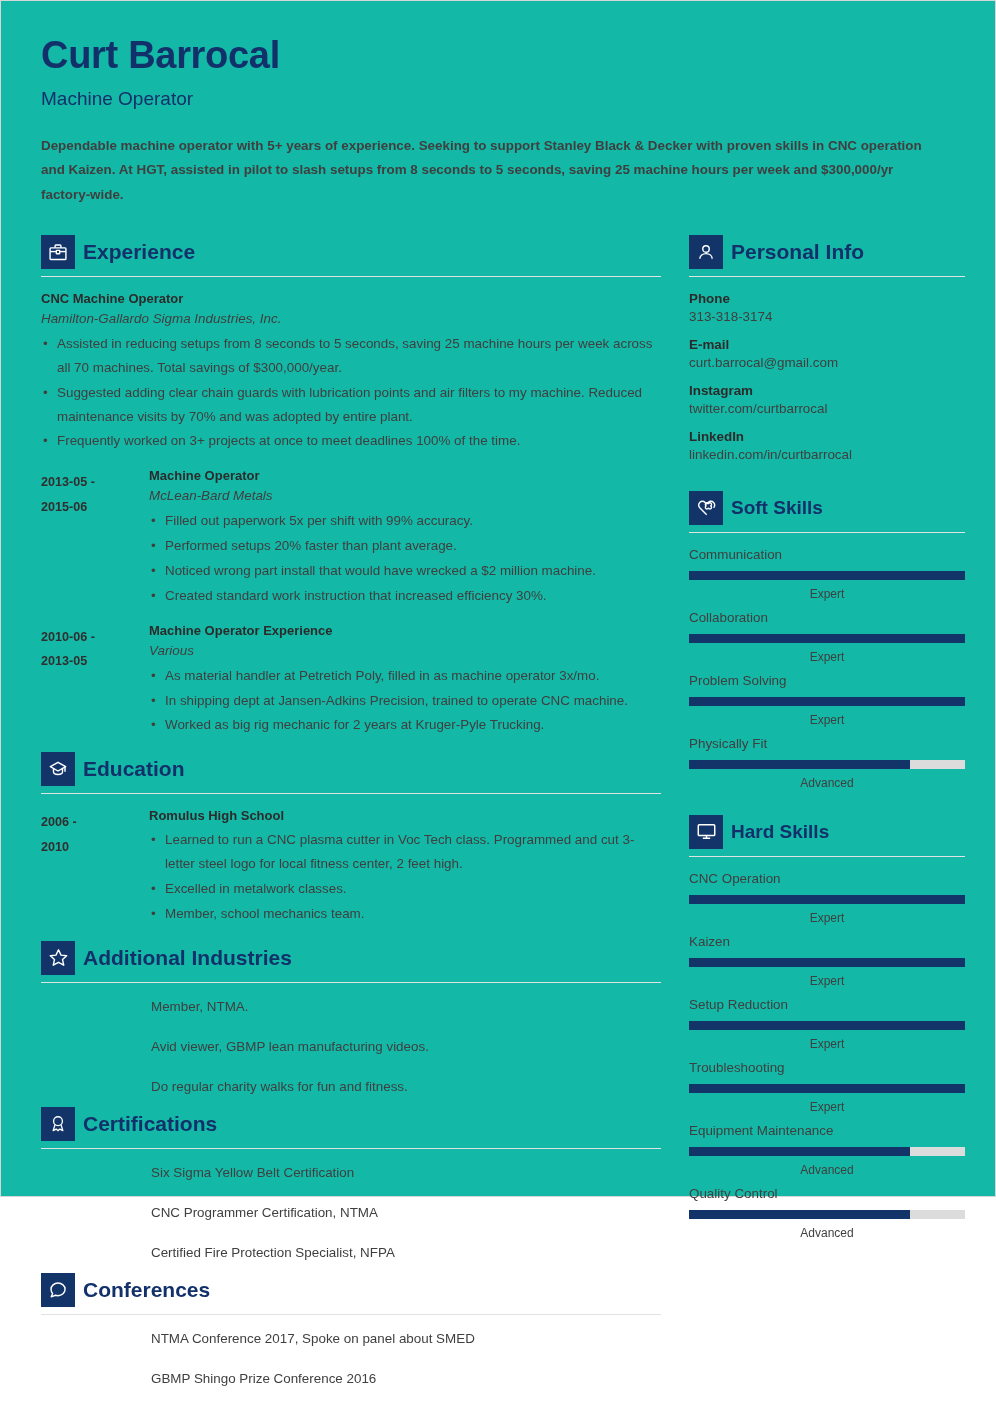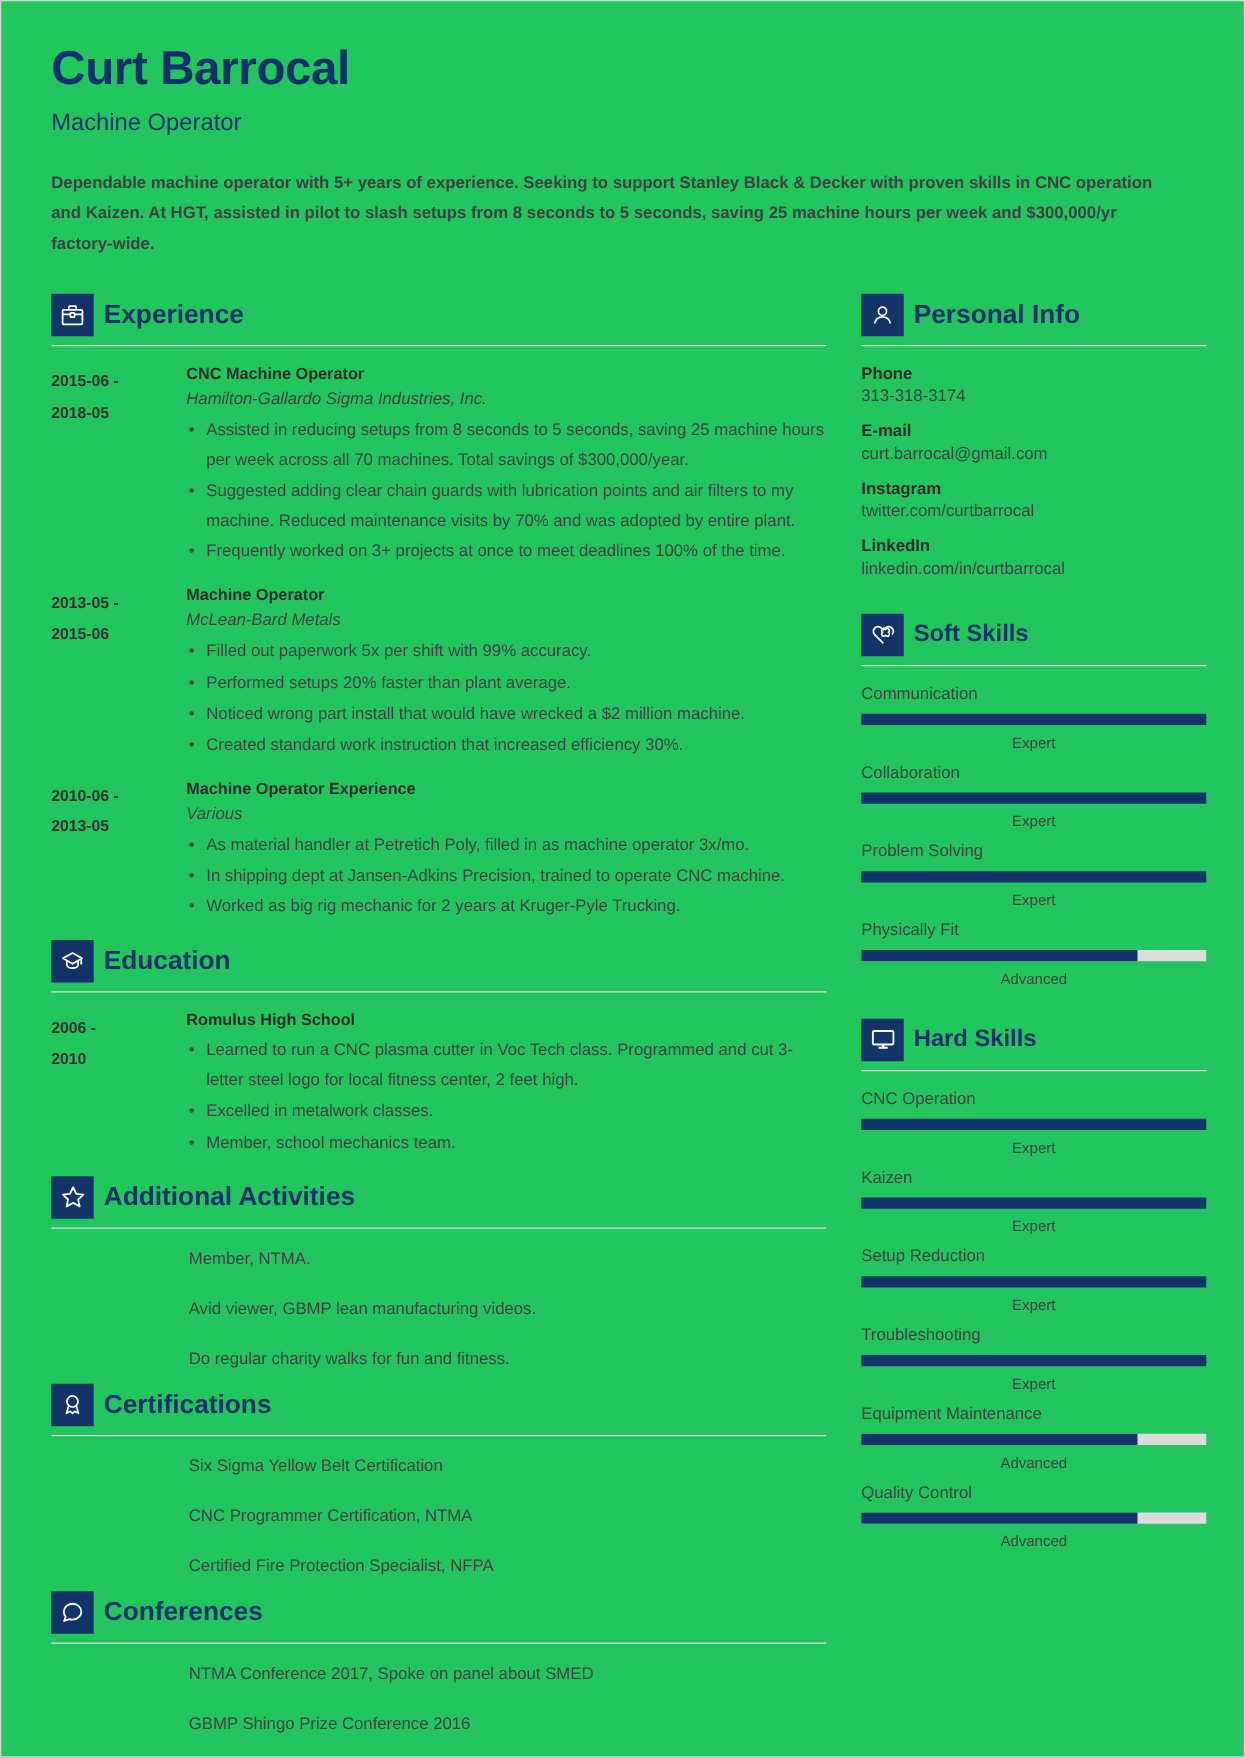--- a/index.html
+++ b/index.html
@@ -12,22 +12,22 @@
     width: 996px;
     height: 1406px;
     font-family: "Liberation Sans", sans-serif;
     color: #3a3a3a;
     overflow: hidden;
     position: relative;
   }
 
   .page {
     width: 996px;
-    height: 1406px;
-    background: #22c55e;
+    height: 1197px;
+    background: #14b8a6;
     border: 1px solid #d6d6d6;
     padding: 34px 40px 16px 40px;
     position: relative;
   }
 
   
   .hdr-name {
     font-size: 38px;
     font-weight: bold;
     color: #12316a;
@@ -212,24 +212,20 @@
               <path d="M8.5 7V4.5a1 1 0 0 1 1-1h5a1 1 0 0 1 1 1V7"></path>
               <line x1="2.5" y1="11.5" x2="21.5" y2="11.5"></line>
               <rect x="10" y="10" width="4" height="4" rx="0.6" fill="#123469"></rect>
             </svg>
           </span>
           <span class="sec-title">Experience</span>
         </div>
         <div class="sec-rule"></div>
 
         <div class="entry">
-          <div class="entry-dates">
-            <div>2015-06 -</div>
-            <div>2018-05</div>
-          </div>
           <div class="entry-body">
             <div class="entry-role">CNC Machine Operator</div>
             <div class="entry-org">Hamilton-Gallardo Sigma Industries, Inc.</div>
             <ul class="bullets">
               <li>Assisted in reducing setups from 8 seconds to 5 seconds, saving 25 machine hours per week across all 70 machines. Total savings of $300,000/year.</li>
               <li>Suggested adding clear chain guards with lubrication points and air filters to my machine. Reduced maintenance visits by 70% and was adopted by entire plant.</li>
               <li>Frequently worked on 3+ projects at once to meet deadlines 100% of the time.</li>
             </ul>
           </div>
         </div>
@@ -297,21 +293,21 @@
         </div>
       </div>
 
       <div>
         <div class="section-head">
           <span class="sec-icon">
             <svg width="21" height="21" viewBox="0 0 24 24" fill="none" stroke="#ffffff" stroke-width="1.6" stroke-linejoin="round">
               <polygon points="12,3.2 14.9,9.3 21.4,10 16.6,14.4 18,20.8 12,17.5 6,20.8 7.4,14.4 2.6,10 9.1,9.3"></polygon>
             </svg>
           </span>
-          <span class="sec-title">Additional Activities</span>
+          <span class="sec-title">Additional Industries</span>
         </div>
         <div class="sec-rule"></div>
         <div class="plain-list">
           <div class="plain-item">Member, NTMA.</div>
           <div class="plain-item">Avid viewer, GBMP lean manufacturing videos.</div>
           <div class="plain-item">Do regular charity walks for fun and fitness.</div>
         </div>
       </div>
 
       <div>

